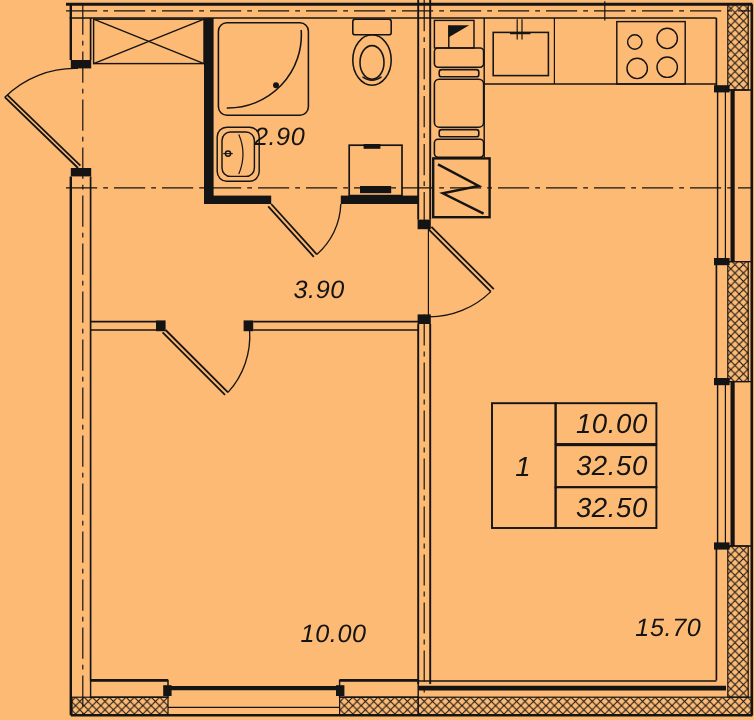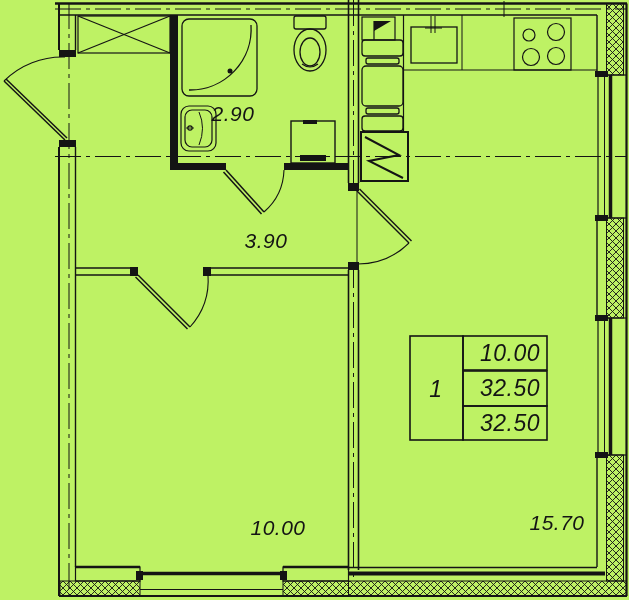--- a/index.html
+++ b/index.html
@@ -1,16 +1,16 @@
 <!DOCTYPE html>
 <html><head>
 <meta charset="utf-8">
 <style>
   html,body{margin:0;padding:0;background:#ffffff;}
-  .stage{position:relative;width:629px;height:600px;background:#bef264;overflow:hidden;
+  .stage{position:relative;width:629px;height:600px;background:#fdba74;overflow:hidden;
          font-family:"Liberation Sans",sans-serif;}
   svg{position:absolute;left:0;top:0;}
   text{font-family:"Liberation Sans","DejaVu Sans",sans-serif;font-style:italic;fill:#141414;}
   .area-label{font-size:21px;letter-spacing:.5px;}
   .tbl-label{font-size:23px;letter-spacing:.5px;}
 </style>
 </head>
 <body>
 
 <div class="stage">

